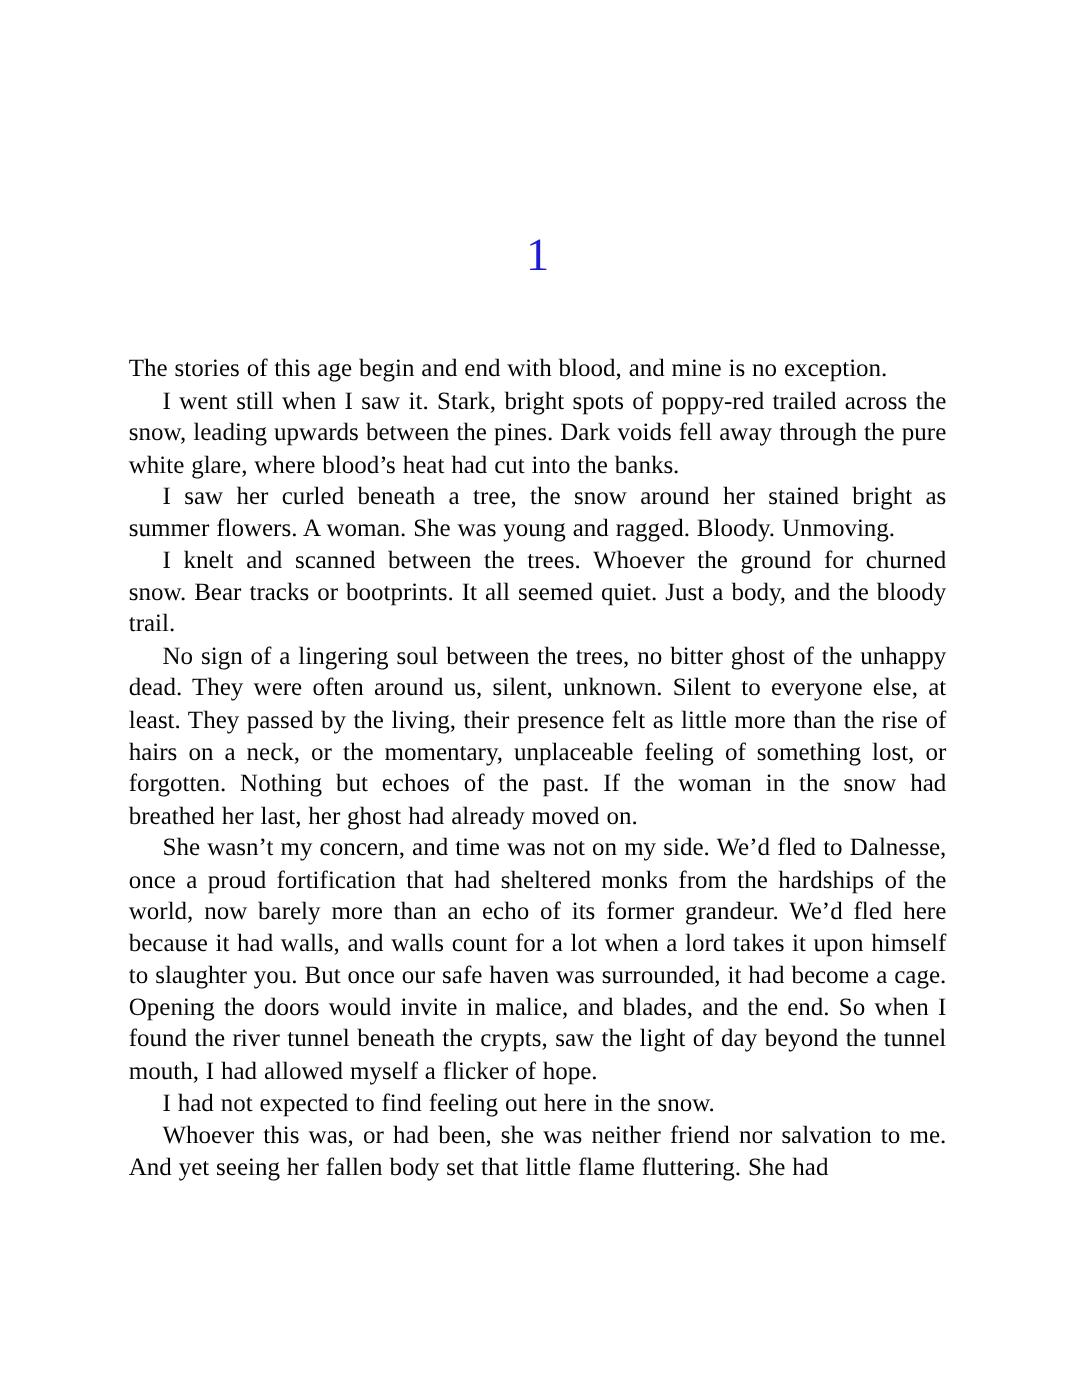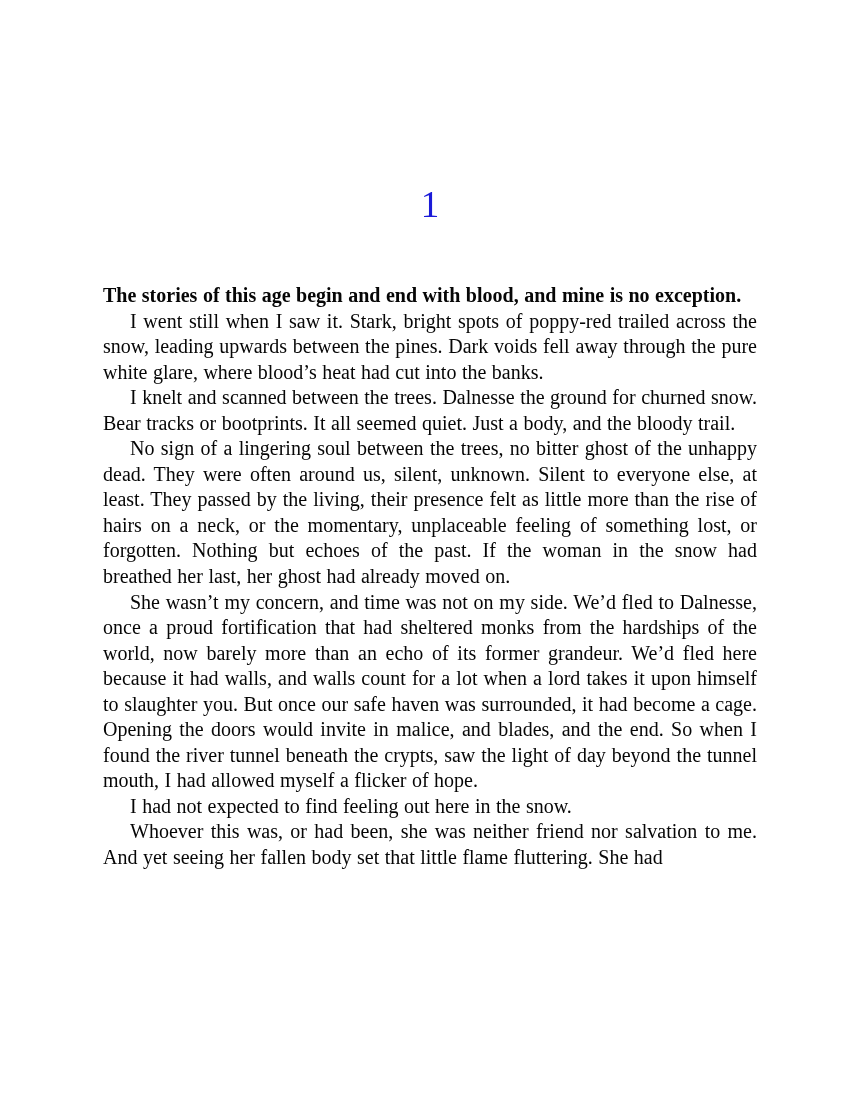--- a/index.html
+++ b/index.html
@@ -35,30 +35,30 @@
   .body-text p {
     margin: 0;
     font-size: 20px;
     line-height: 25.55px;
     text-align: justify;
     text-indent: 27px;
     word-spacing: 0.5px;
   }
   .body-text p:first-child {
     text-indent: 0;
-    font-weight: bold;
   }
 </style>
 </head>
 <body>
 
 <div class="page">
   <h1 class="chapter-number" style="color: rgb(27, 27, 216);">1</h1>
   <div class="body-text" id="paragraphs">
       <p>The stories of this age begin and end with blood, and mine is no exception.</p>
       <p>I went still when I saw it. Stark, bright spots of poppy-red trailed across the snow, leading upwards between the pines. Dark voids fell away through the pure white glare, where blood’s heat had cut into the banks.</p>
-      <p>I knelt and scanned between the trees. Dalnesse the ground for churned snow. Bear tracks or bootprints. It all seemed quiet. Just a body, and the bloody trail.</p>
+      <p>I saw her curled beneath a tree, the snow around her stained bright as summer flowers. A woman. She was young and ragged. Bloody. Unmoving.</p>
+      <p>I knelt and scanned between the trees. Whoever the ground for churned snow. Bear tracks or bootprints. It all seemed quiet. Just a body, and the bloody trail.</p>
       <p>No sign of a lingering soul between the trees, no bitter ghost of the unhappy dead. They were often around us, silent, unknown. Silent to everyone else, at least. They passed by the living, their presence felt as little more than the rise of hairs on a neck, or the momentary, unplaceable feeling of something lost, or forgotten. Nothing but echoes of the past. If the woman in the snow had breathed her last, her ghost had already moved on.</p>
       <p>She wasn’t my concern, and time was not on my side. We’d fled to Dalnesse, once a proud fortification that had sheltered monks from the hardships of the world, now barely more than an echo of its former grandeur. We’d fled here because it had walls, and walls count for a lot when a lord takes it upon himself to slaughter you. But once our safe haven was surrounded, it had become a cage. Opening the doors would invite in malice, and blades, and the end. So when I found the river tunnel beneath the crypts, saw the light of day beyond the tunnel mouth, I had allowed myself a flicker of hope.</p>
       <p>I had not expected to find feeling out here in the snow.</p>
       <p>Whoever this was, or had been, she was neither friend nor salvation to me. And yet seeing her fallen body set that little flame fluttering. She had</p>
     </div>
 </div>
 
 </body></html>

